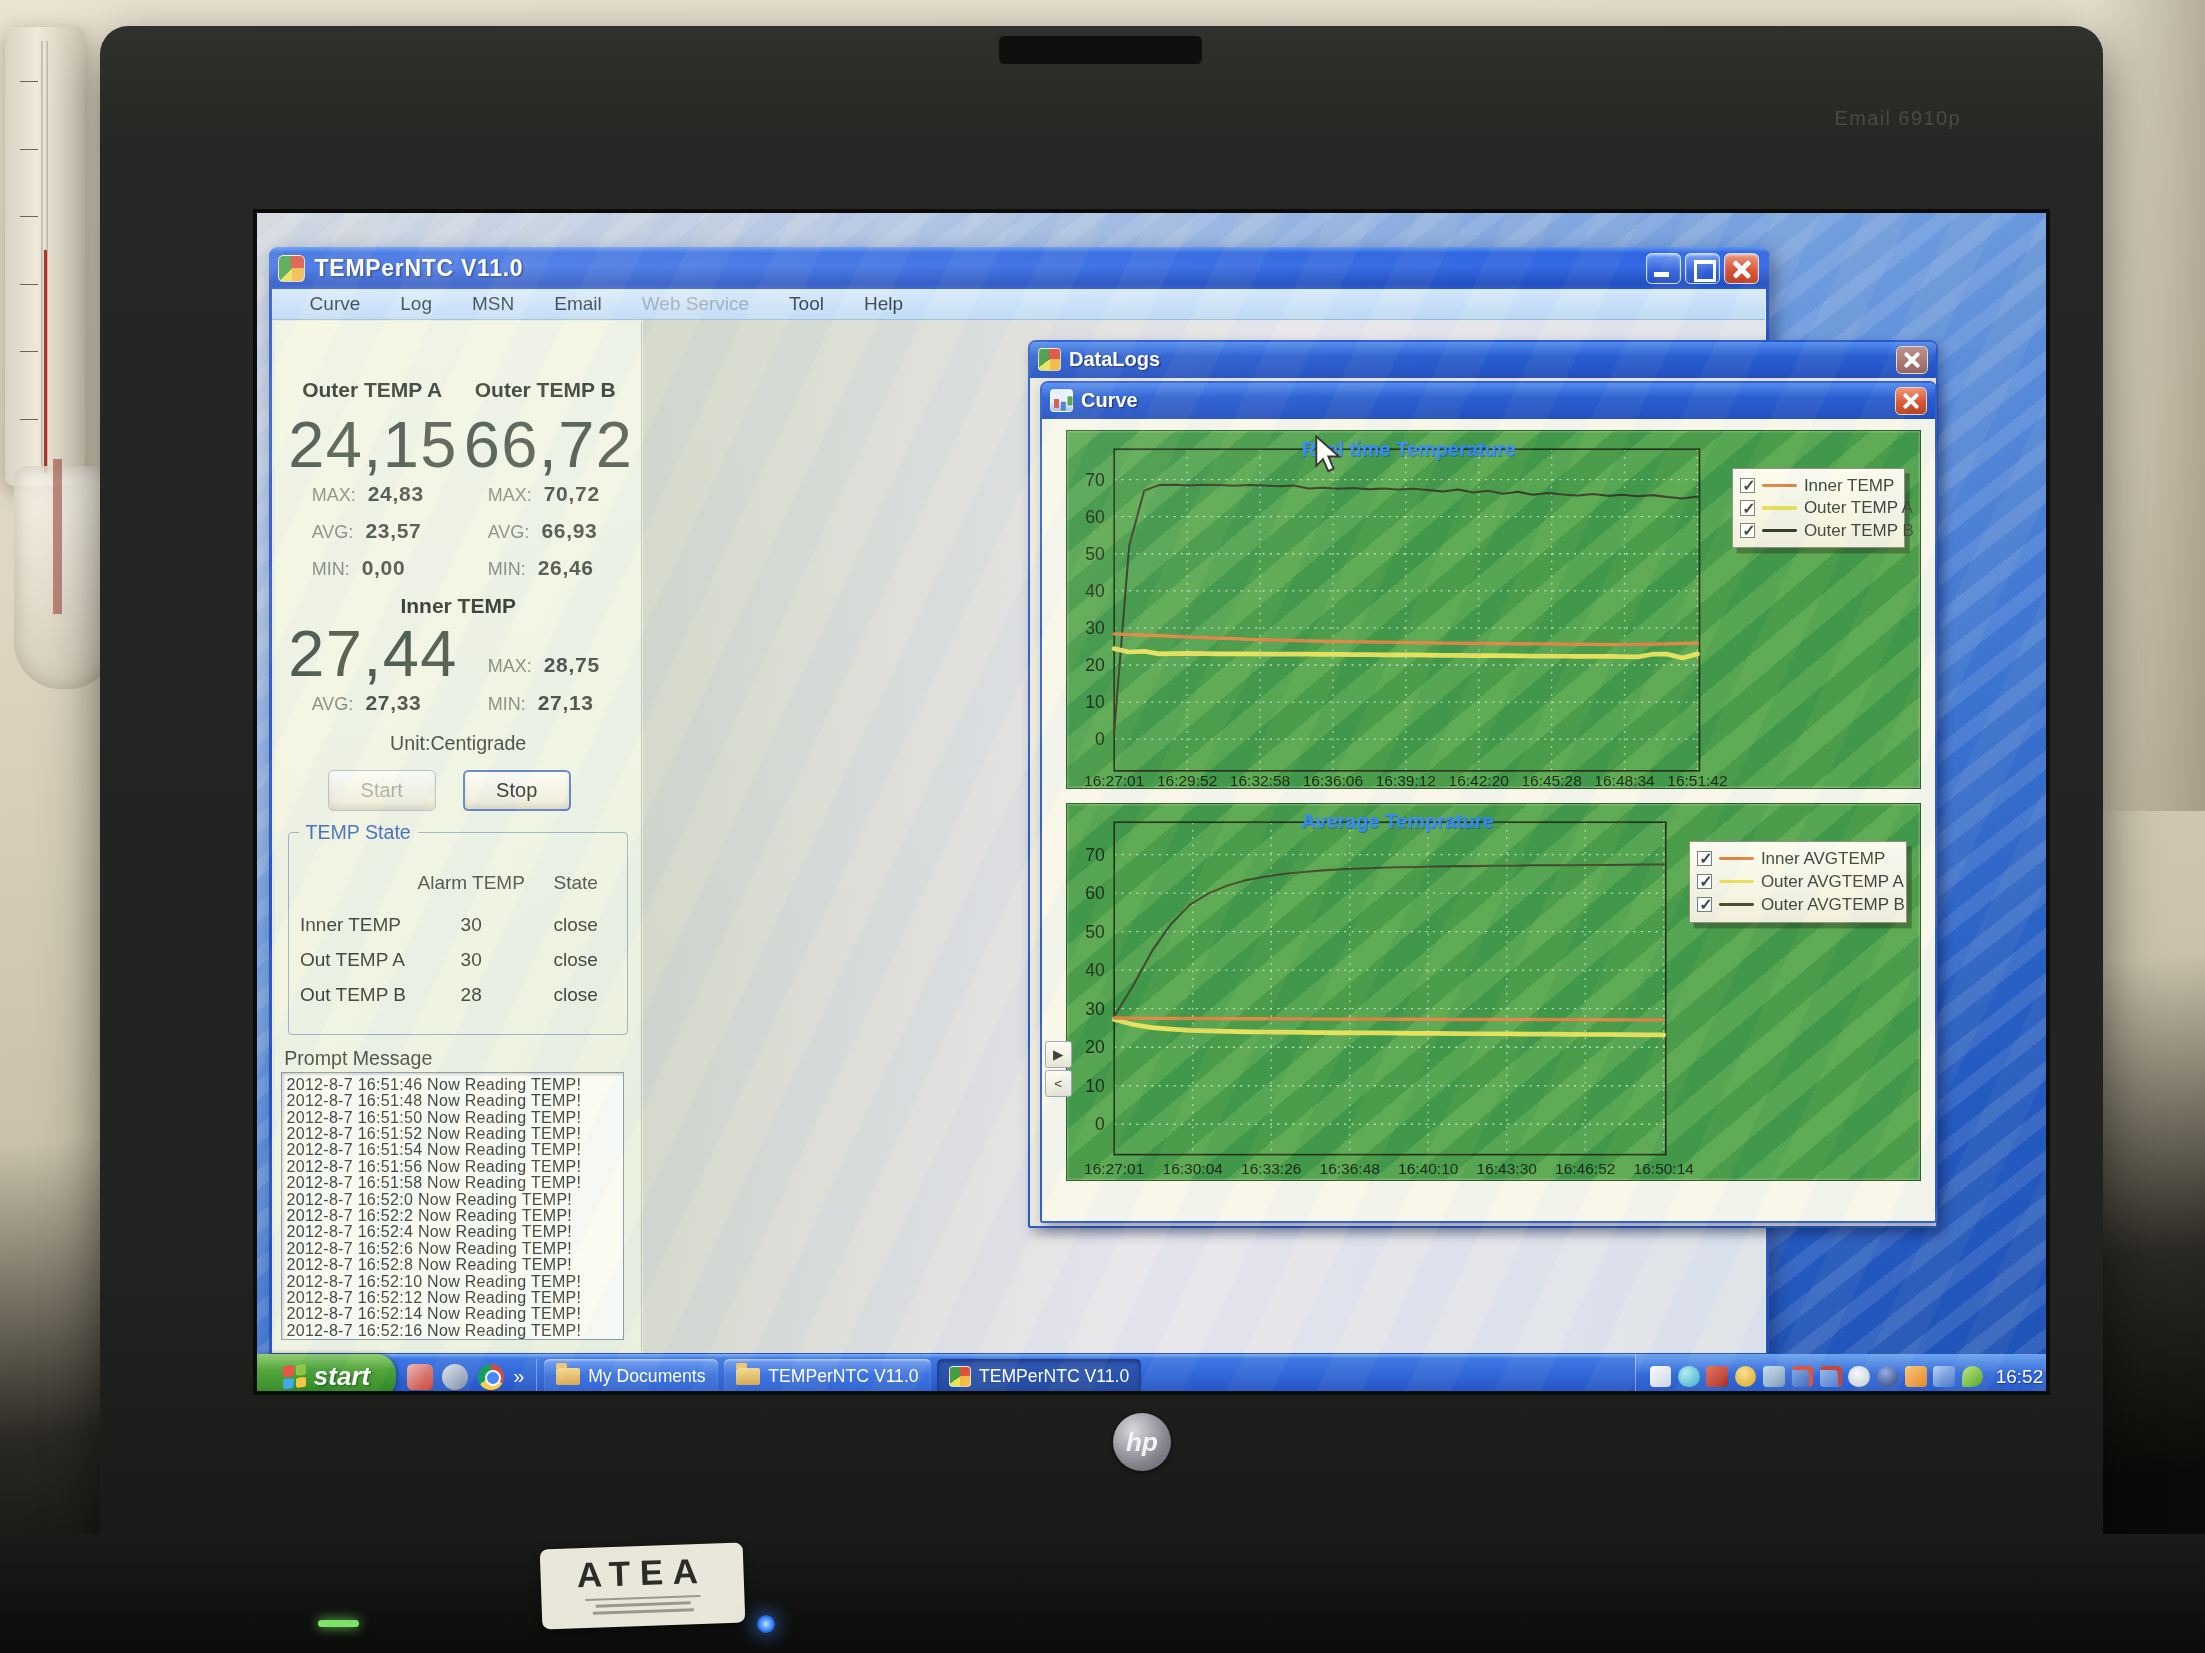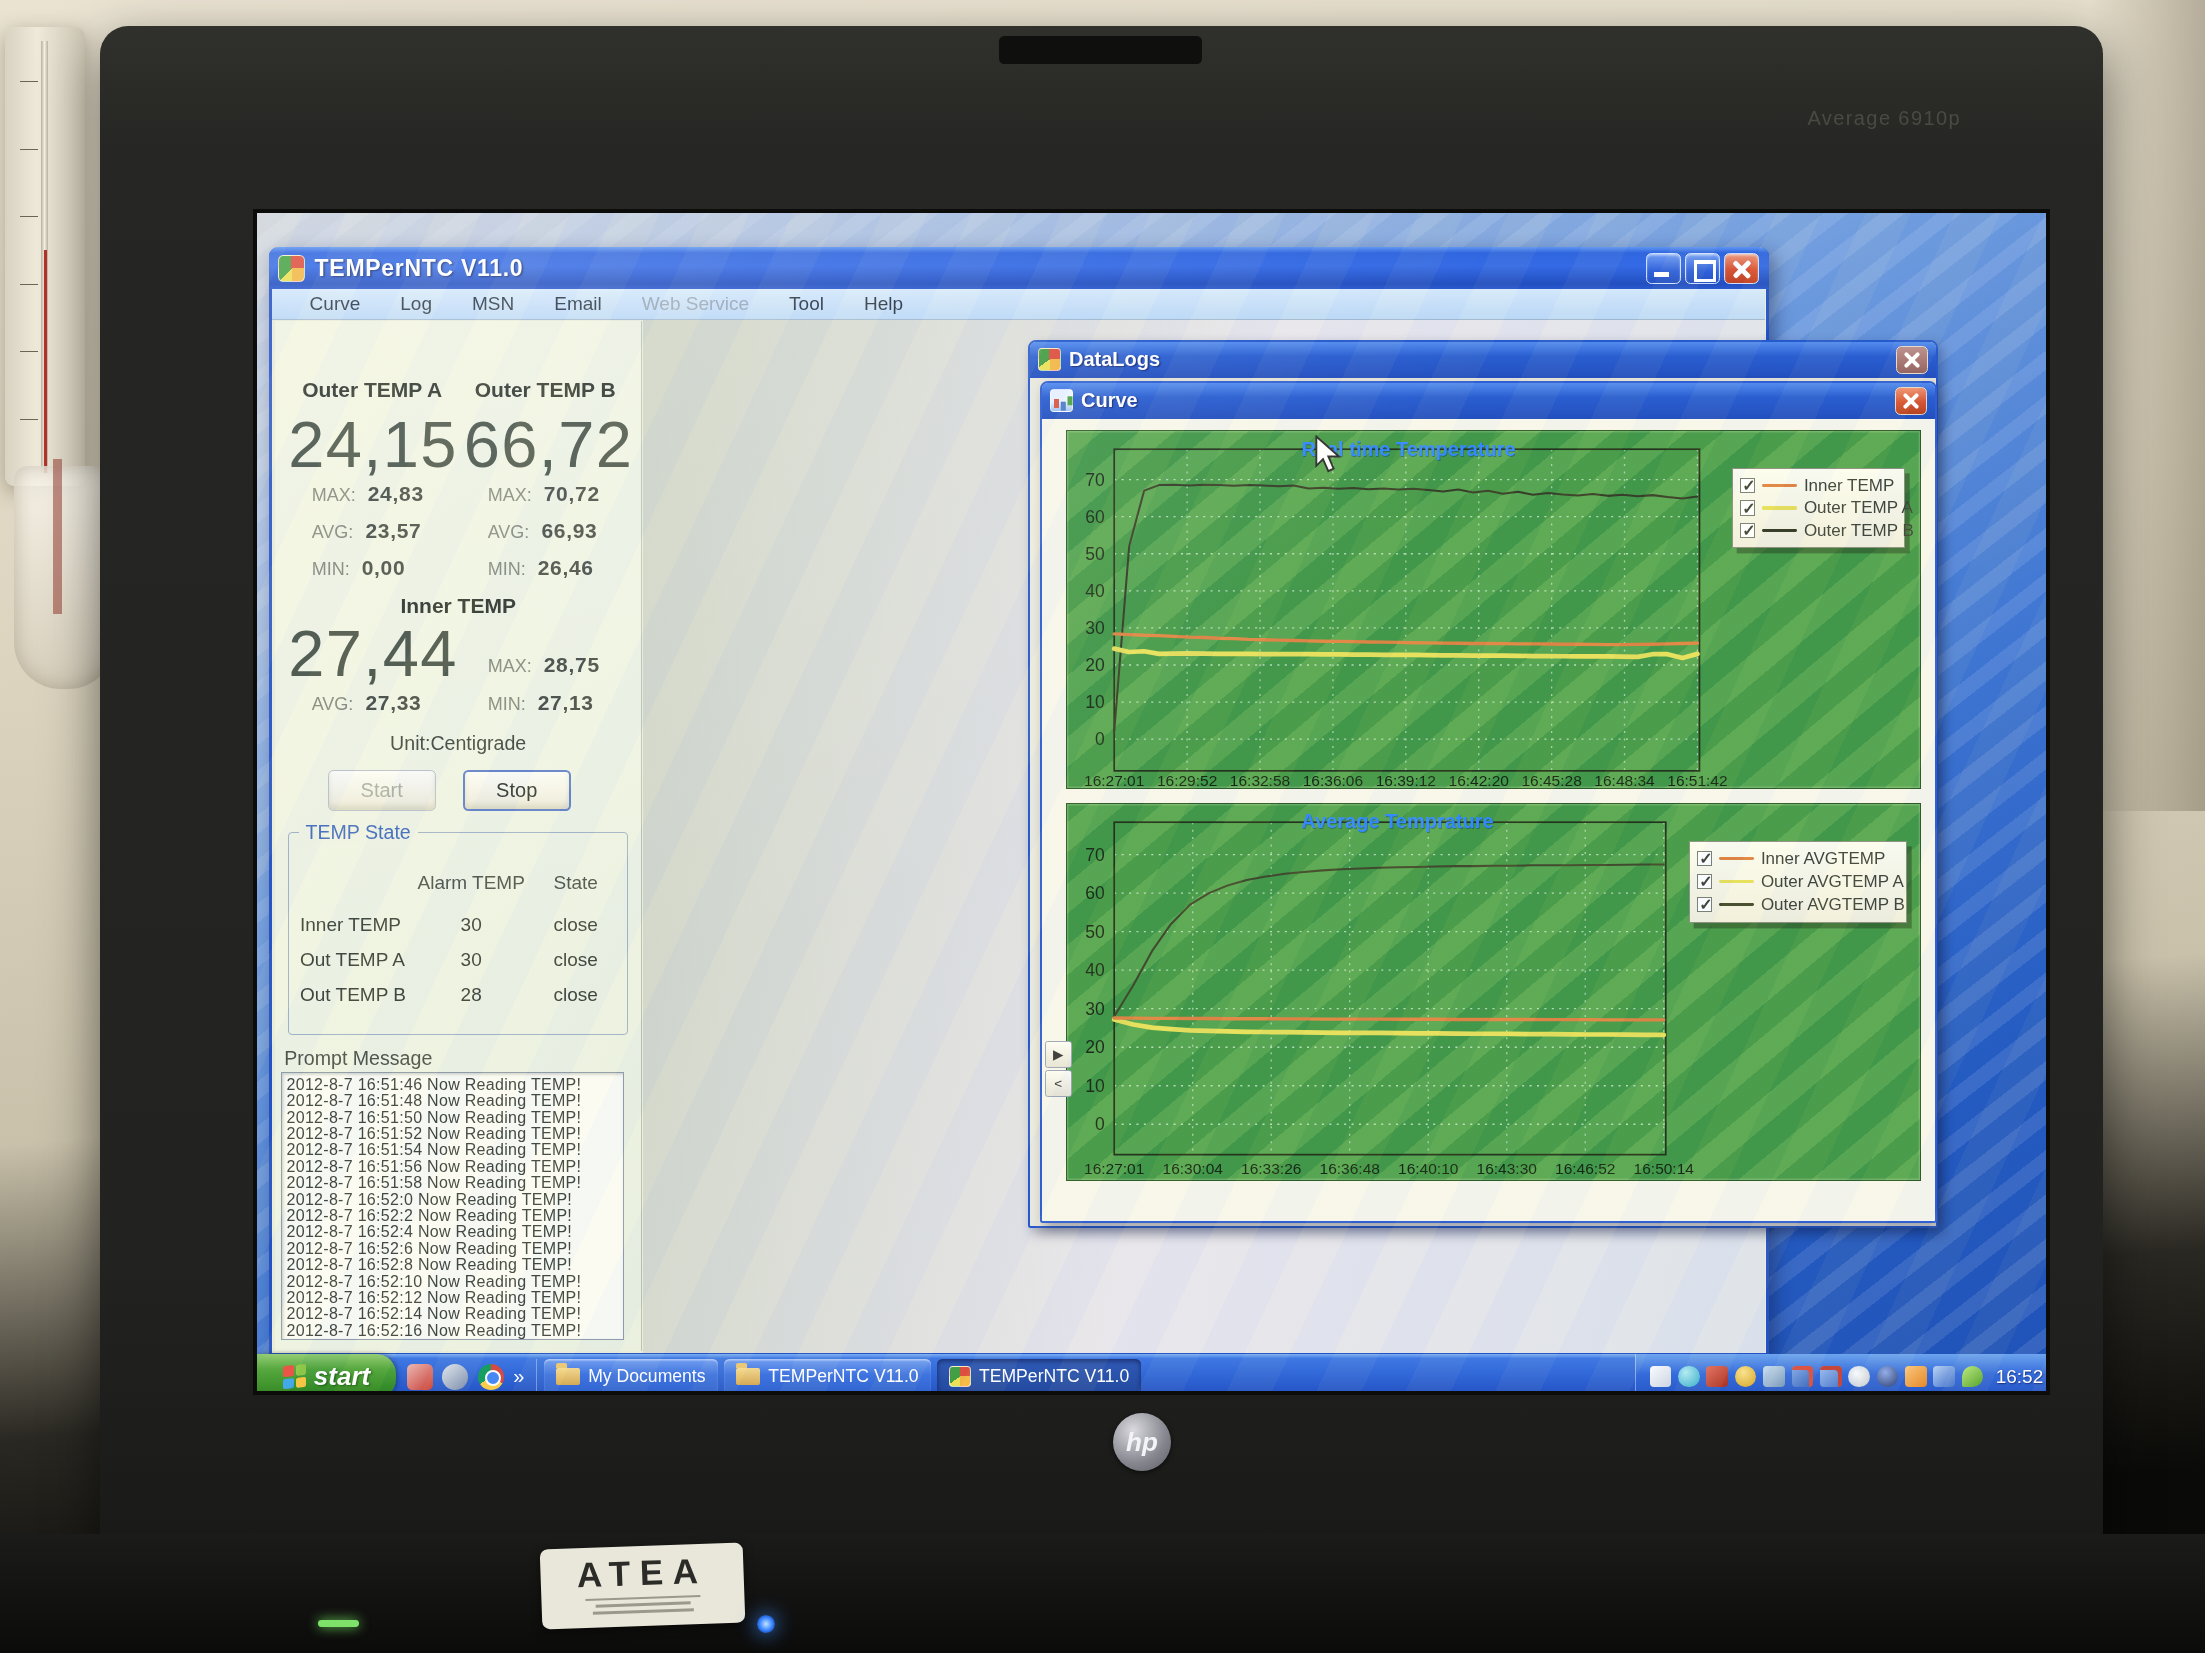--- a/index.html
+++ b/index.html
@@ -145,21 +145,21 @@
     <div class="tick" style="top:257px"></div>
     <div class="tick" style="top:324px"></div>
     <div class="tick" style="top:392px"></div>
   </div>
   <div class="flask">
       <div class="stem"></div>
     </div>
 
   <div class="laptop">
     <div class="latch"></div>
-    <div class="bezel-text">Average 6910p</div>
+    <div class="bezel-text">Email 6910p</div>
   </div>
   <div class="deck"></div>
   <div class="hp-logo">hp</div>
   <div class="sticker">
     <div class="brand">ATEA</div>
     <div class="fine"></div>
       <div class="fine s2"></div>
       <div class="fine s3"></div>
   </div>
   <div class="led-green"></div>

